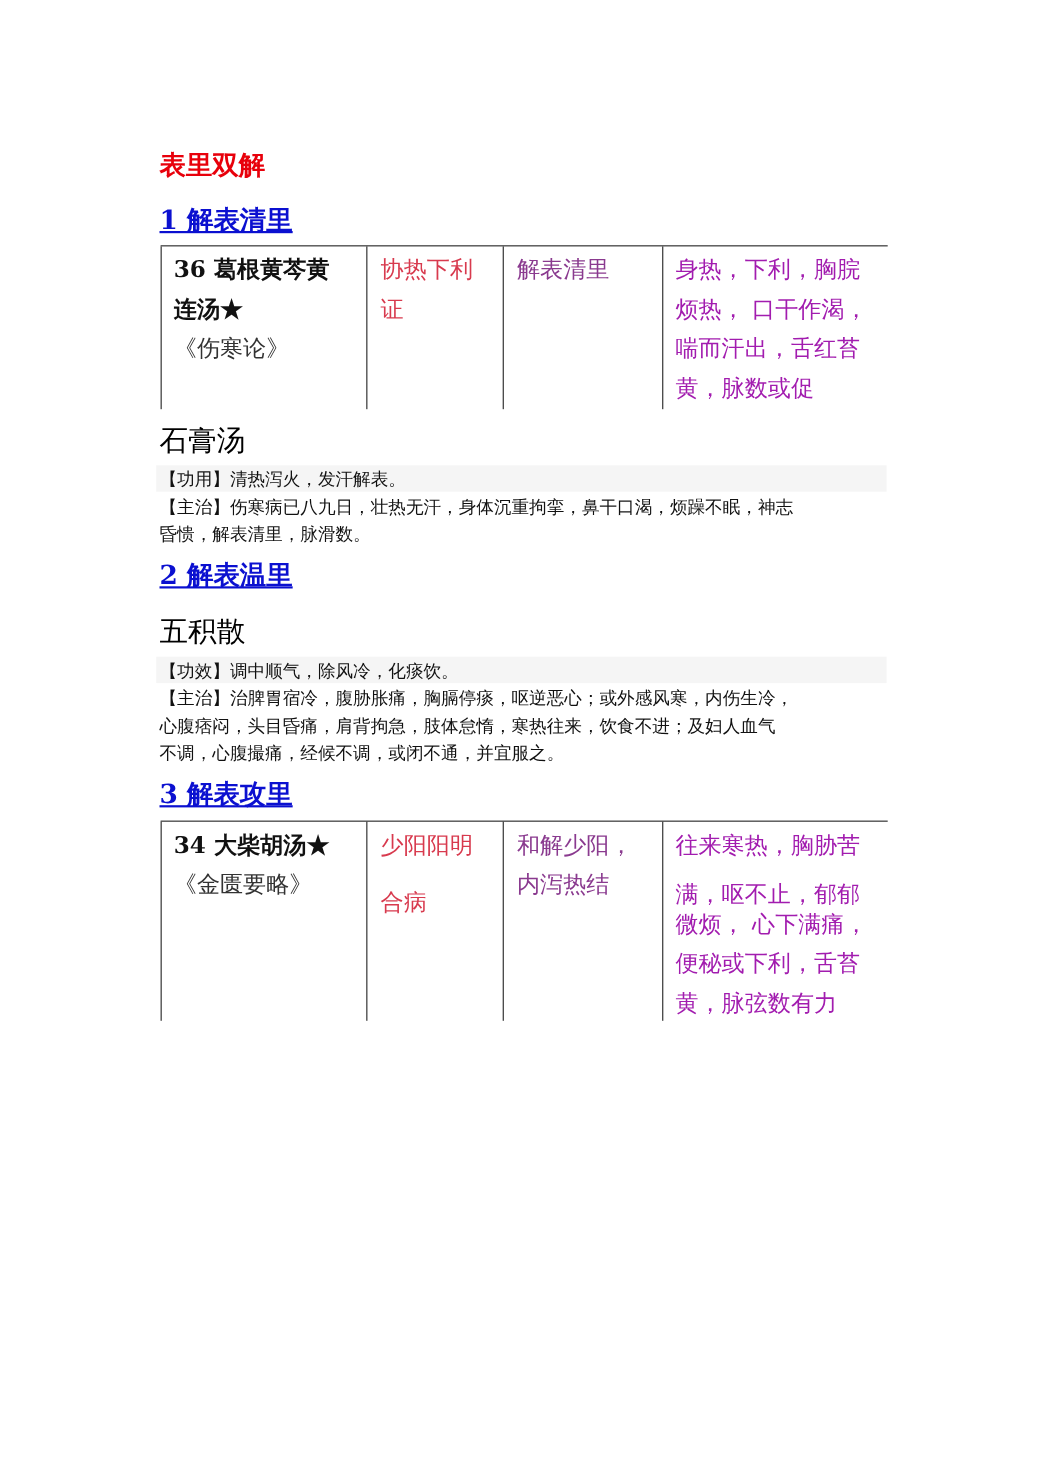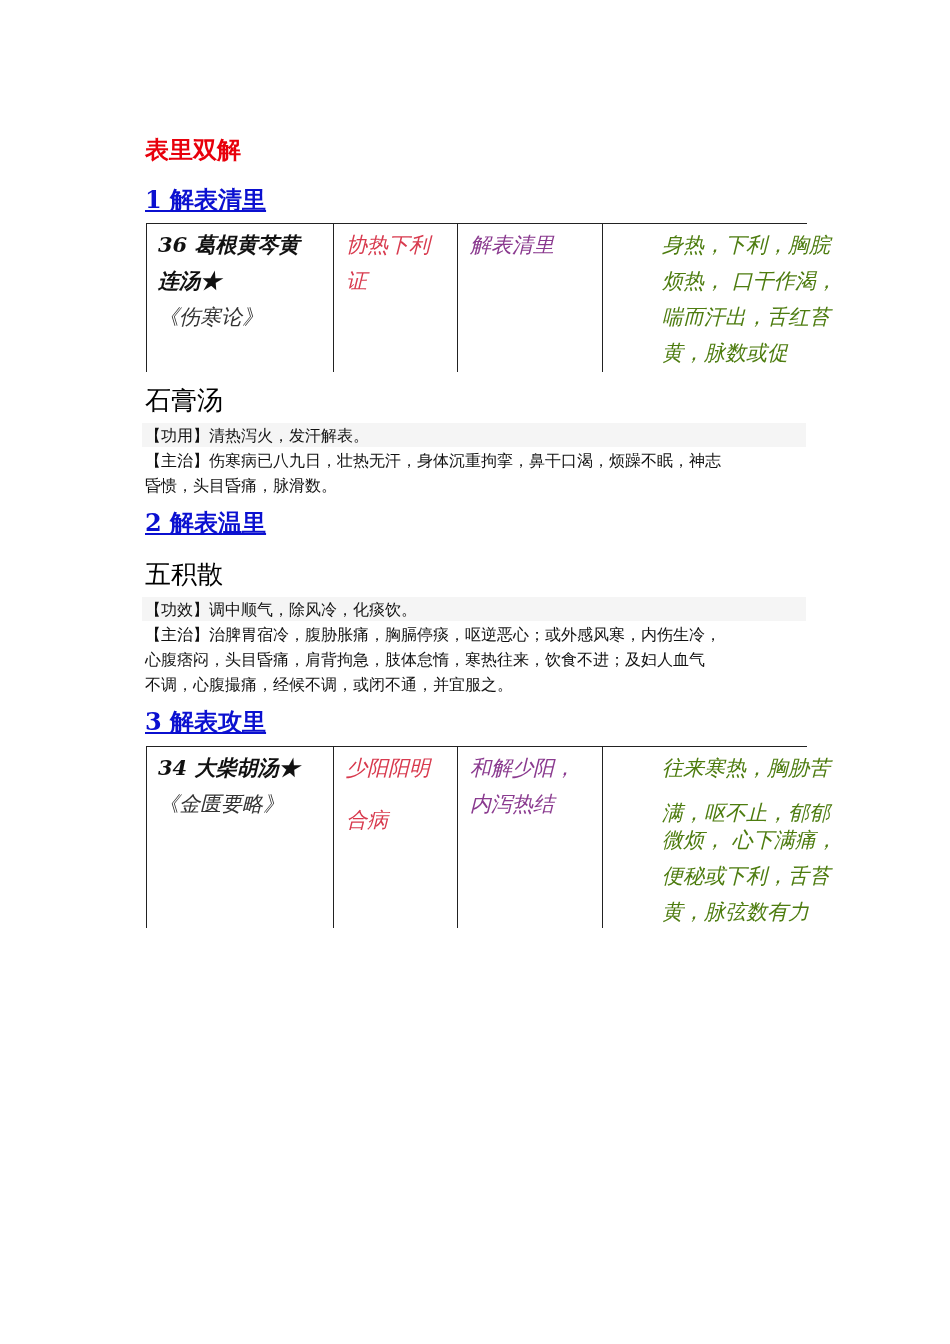--- a/index.html
+++ b/index.html
@@ -39,21 +39,20 @@
     .h-black {
       color: #000;
       font-size: 26px;
       white-space: nowrap;
     }
     .rx-table {
       position: absolute;
       left: 1px;
       width: 661px;
       border-top: 1.5px solid #222;
-      font-style: italic;
     }
     .rx-table .col {
       position: absolute;
       top: 0;
       border-left: 1.5px solid #222;
     }
     .rx-table .cell-text {
       position: absolute;
       font-size: 21px;
       line-height: 36px;
@@ -62,21 +61,21 @@
     .name-text {
       color: #111;
       font-weight: bold;
     }
     .source-text {
       color: #333;
       font-weight: normal;
     }
     .pattern-text { color: #d83a4e; }
     .method-text { color: #8a3a8f; }
-    .symptom-text { color: #4d7c0f; margin-left: 48px; }
+    .symptom-text { color: #a21caf; }
     .para {
       position: absolute;
       left: 0;
       width: 662px;
       font-size: 16px;
       line-height: 25px;
       color: #111;
     }
     .band {
       position: absolute;
@@ -113,21 +112,21 @@
     <div class="cell-text symptom-text" style="left:468px; top:3px;">身热，下利，胸脘</div>
     <div class="cell-text symptom-text" style="left:468px; top:39px;">烦热， 口干作渴，</div>
     <div class="cell-text symptom-text" style="left:468px; top:75px;">喘而汗出，舌红苔</div>
     <div class="cell-text symptom-text" style="left:468px; top:111px;">黄，脉数或促</div>
   </div>
 
   <div class="abs h-black" style="left:0; top:383px;">石膏汤</div>
   <div class="band" style="top:423px;"></div>
   <div class="para" style="top:423px;"><span>【功用】</span><span>清热泻火，发汗解表。</span></div>
   <div class="para" style="top:448px;"><span>【主治】</span><span>伤寒病已八九日，壮热无汗，身体沉重拘挛，鼻干口渴，烦躁不眠，神志</span></div>
-  <div class="para" style="top:473px;">昏愦，头目昏痛，脉滑数。</div>
+  <div class="para" style="top:473px;">昏愦，解表清里，脉滑数。</div>
 
   <div class="abs h-blue" style="left:0; top:507px;">2 解表温里</div>
 
   <div class="abs h-black" style="left:0; top:557px;">五积散</div>
   <div class="band" style="top:597px;"></div>
   <div class="para" style="top:597px;"><span>【功效】</span><span>调中顺气，除风冷，化痰饮。</span></div>
   <div class="para" style="top:622px;"><span>【主治】</span><span>治脾胃宿冷，腹胁胀痛，胸膈停痰，呕逆恶心；或外感风寒，内伤生冷，</span></div>
   <div class="para" style="top:647px;">心腹痞闷，头目昏痛，肩背拘急，肢体怠惰，寒热往来，饮食不进；及妇人血气</div>
   <div class="para" style="top:672px;">不调，心腹撮痛，经候不调，或闭不通，并宜服之。</div>
 

